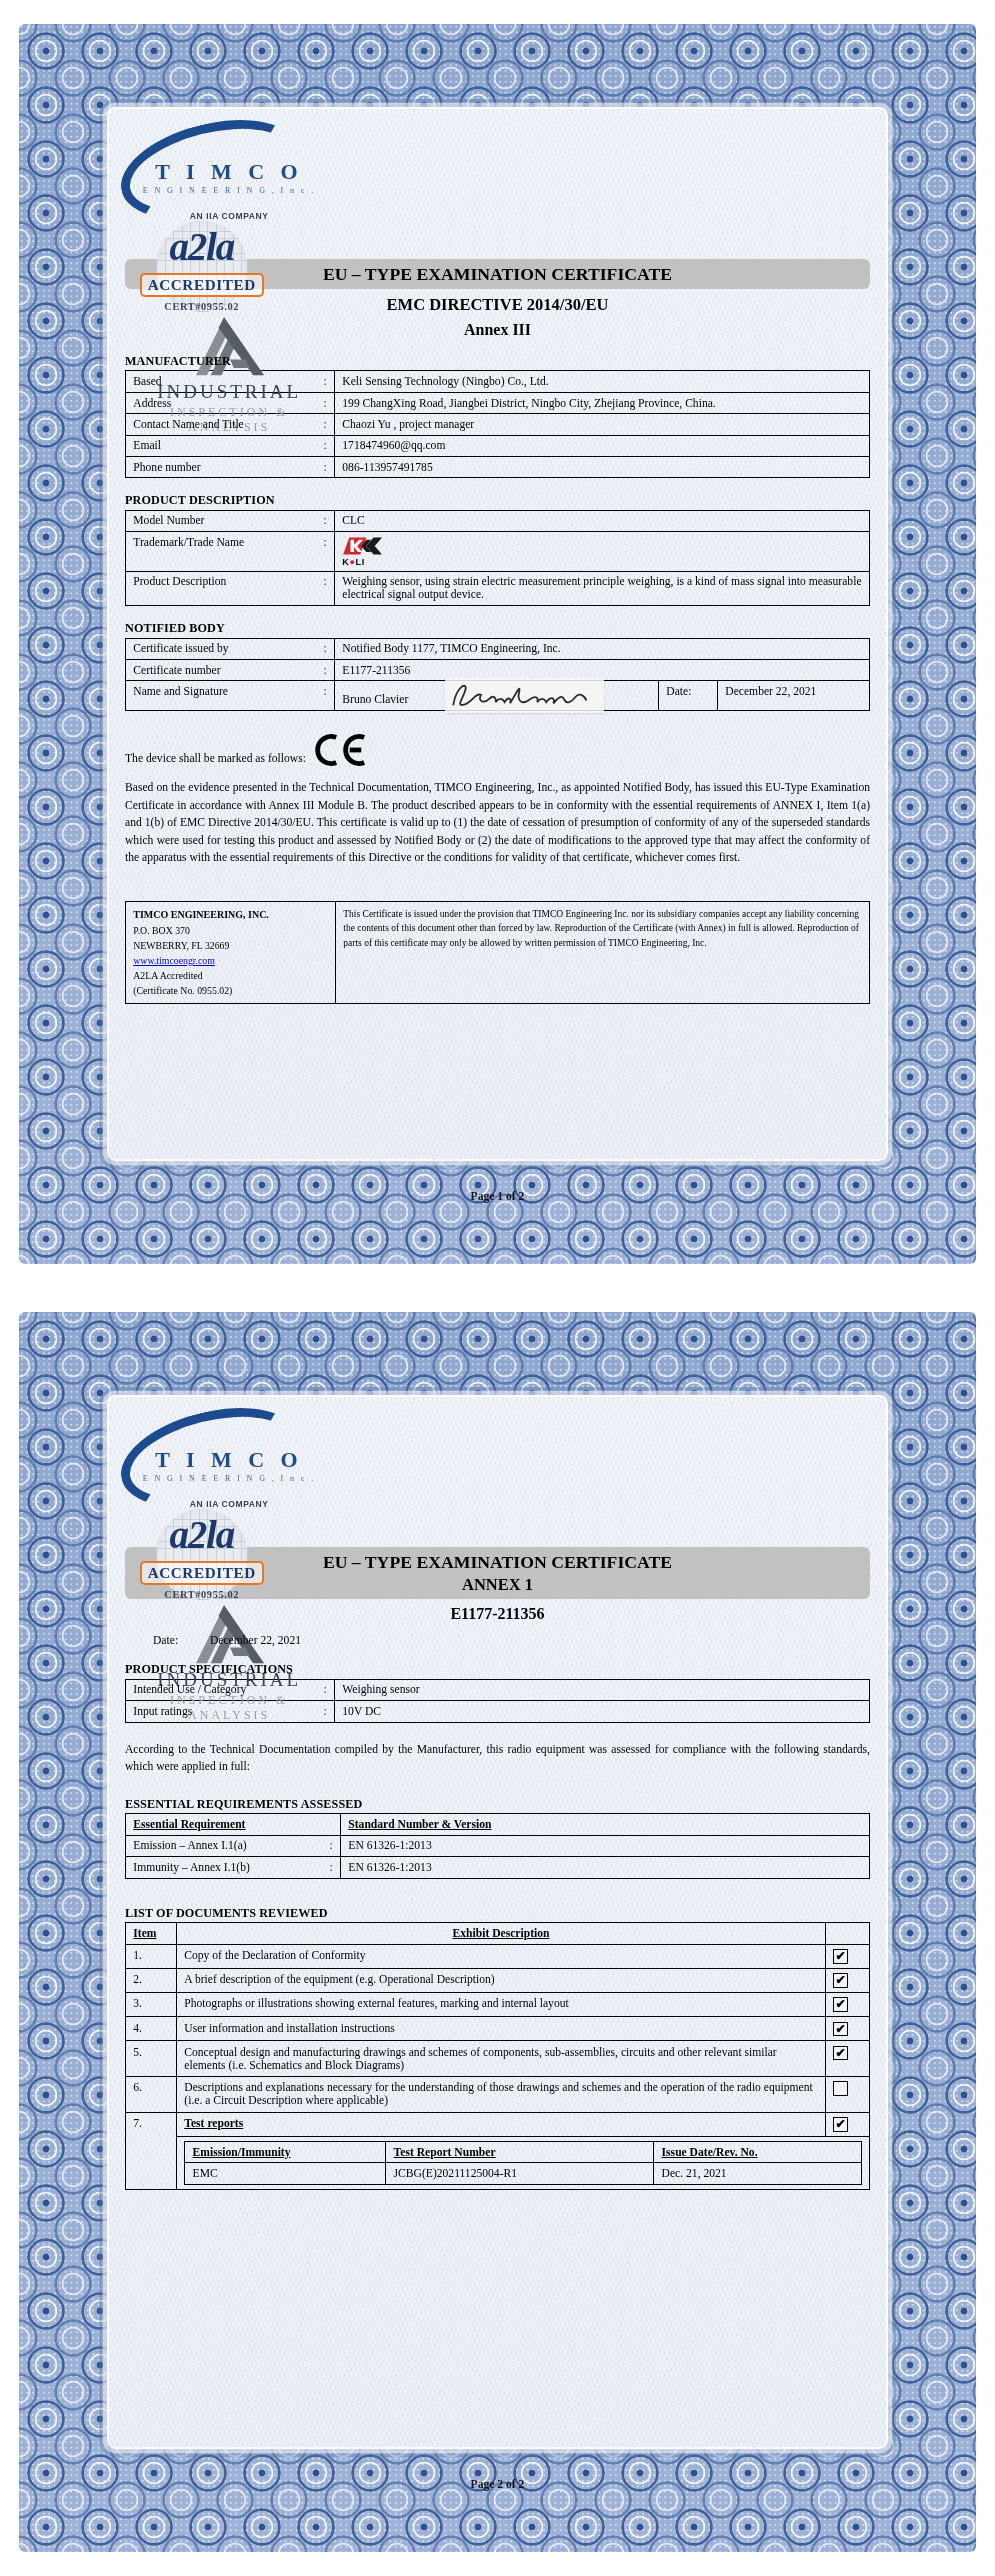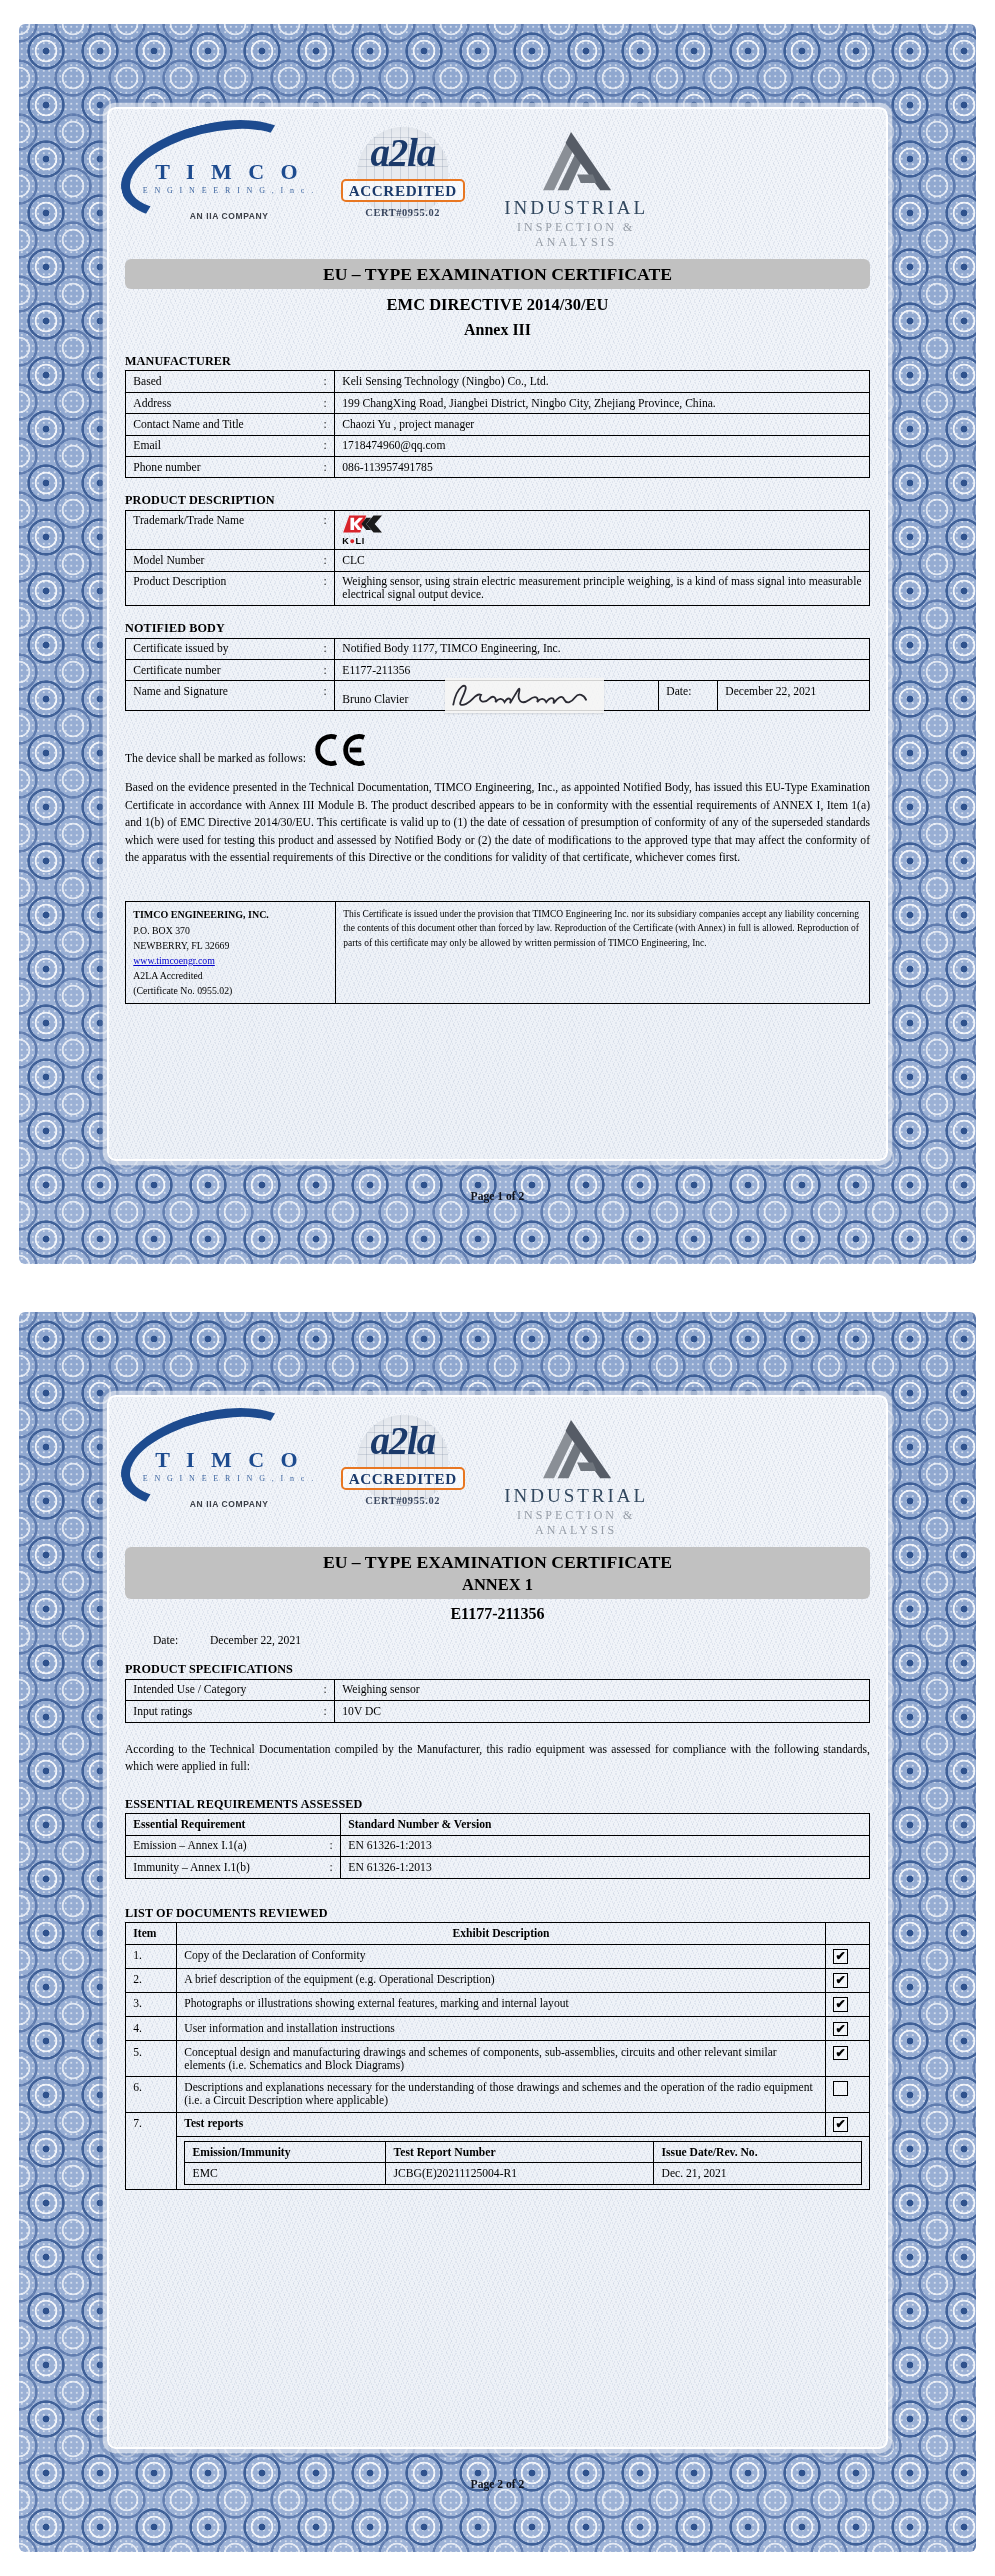--- a/index.html
+++ b/index.html
@@ -29,21 +29,21 @@
     background-image:
       repeating-linear-gradient(112deg, rgba(104,126,164,.11) 0 0.6px, rgba(0,0,0,0) 0.6px 4.3px),
       repeating-linear-gradient(68deg, rgba(104,126,164,.11) 0 0.6px, rgba(0,0,0,0) 0.6px 4.3px),
       linear-gradient(#f1f4f9,#edf1f7);
     padding:14.6px 16px 0;
     overflow:hidden;
   }
   .pagenum { position:absolute; left:0; right:0; bottom:68px; text-align:center; font-weight:bold; font-size:11.6px; color:#10131c; }
 
   
-  .logos-row { display:flex; align-items:flex-start; height:129px; padding:3.7px 6.1px 0 3.7px; }
+  .logos-row { display:flex; align-items:flex-start; height:129px; padding:3.7px 6.1px 0 3.7px;flex-direction:column; }
   .logo-timco { position:relative; width:201px; padding-top:16px; text-align:center; }
   .swoosh { position:absolute; left:-9.8px; top:-3.7px; width:183px; height:91px; border-radius:50%;
     border:9.1px solid transparent; border-top-color:#1d4b8f; border-left-color:#1d4b8f; transform:rotate(-14deg); }
   .timco-name { position:relative; font-weight:bold; font-size:22px; letter-spacing:5.5px; color:#1d4b8f; padding-top:16px; }
   .timco-sub { position:relative; font-size:8px; letter-spacing:2.4px; color:#3e66a0; margin-top:1.2px; }
   .timco-tag { position:relative; font-family:"Liberation Sans",sans-serif; font-weight:bold; font-size:8.5px; color:#3a3e46; letter-spacing:0.6px; margin-top:16px; }
 
   .logo-a2la { width:146px; text-align:center; position:relative; }
   .globe { position:absolute; left:50%; top:0; transform:translateX(-50%); width:91px; height:91px; border-radius:50%;
     background:
@@ -72,21 +72,21 @@
 
   .section-h { font-weight:bold; font-size:12.2px; margin-top:14.6px; margin-bottom:1.8px; letter-spacing:0.1px; }
 
   
   table.cert { width:100%; border-collapse:collapse; background:transparent; }
   table.cert td, table.cert th { border:1.2px solid #000; font-size:11.6px; padding:3.7px 7.3px; vertical-align:top; text-align:left; }
   td.lbl { width:209px; }
   td.lbl .cellflex { display:flex; }
   td.lbl .lab { flex:1; }
   td.lbl .colon { width:8.5px; text-align:right; color:#222; }
-  th.bold, .bold { font-weight:bold; }
+  th.bold, .bold { font-weight:bold;text-decoration:underline; }
 
   .brand-box { display:flex; flex-direction:column; align-items:flex-start; line-height:1; }
   .keli-word { font-family:"Liberation Sans",sans-serif; font-weight:bold; font-size:9.1px; letter-spacing:0.6px; margin-top:1.2px; }
   .keli-dot { color:#d8232a; }
 
   .sigcell { position:relative; }
   .sig-name { display:inline-block; margin-top:8.5px; }
   .sig-svg { position:absolute; left:110px; top:-3.7px; background:rgba(246,246,244,.85); box-shadow:0 0.6px 1.8px rgba(0,0,0,.12); }
   td.datelbl { width:59px; }
   td.dateval { width:152px; }
@@ -200,44 +200,44 @@
       </tr>
     </tbody>
       </table>
 
     <div class="section-h">PRODUCT DESCRIPTION</div>
     <table class="cert">
       <tbody>
           <tr>
         <td class="lbl">
               <span class="cellflex">
+                <span class="lab">Model Number</span>
+                <span class="colon">:</span>
+              </span>
+            </td>
+        <td>CLC</td>
+      </tr>
+      <tr>
+        <td class="lbl">
+              <span class="cellflex">
                 <span class="lab">Trademark/Trade Name</span>
                 <span class="colon">:</span>
               </span>
             </td>
         <td>
           <span class="brand-box">
             <svg width="40" height="21" viewBox="0 0 66 34">
               <polygon points="12,2 40,2 30,30 2,30" fill="#d8232a"></polygon>
               <path d="M14 6 L20 6 L20 14 L28 6 L35 6 L25 16 L33 26 L26 26 L20 18 L20 26 L14 26 Z" fill="#ffffff"></path>
               <polygon points="42,2 56,2 44,16 56,30 42,30 30,16" fill="#1b1b1b" transform="translate(10,0)"></polygon>
               <polygon points="40,6 48,6 40,16 48,26 40,26 32,16" fill="#1b1b1b"></polygon>
             </svg>
             <span class="keli-word"><span>K</span><span class="keli-dot">●</span><span>LI</span></span>
           </span>
         </td>
-      </tr>
-      <tr>
-        <td class="lbl">
-              <span class="cellflex">
-                <span class="lab">Model Number</span>
-                <span class="colon">:</span>
-              </span>
-            </td>
-        <td>CLC</td>
       </tr>
       <tr>
         <td class="lbl">
               <span class="cellflex">
                 <span class="lab">Product Description</span>
                 <span class="colon">:</span>
               </span>
             </td>
         <td>Weighing sensor, using strain electric measurement principle weighing, is a kind of mass signal into measurable electrical signal output device.</td>
       </tr>

